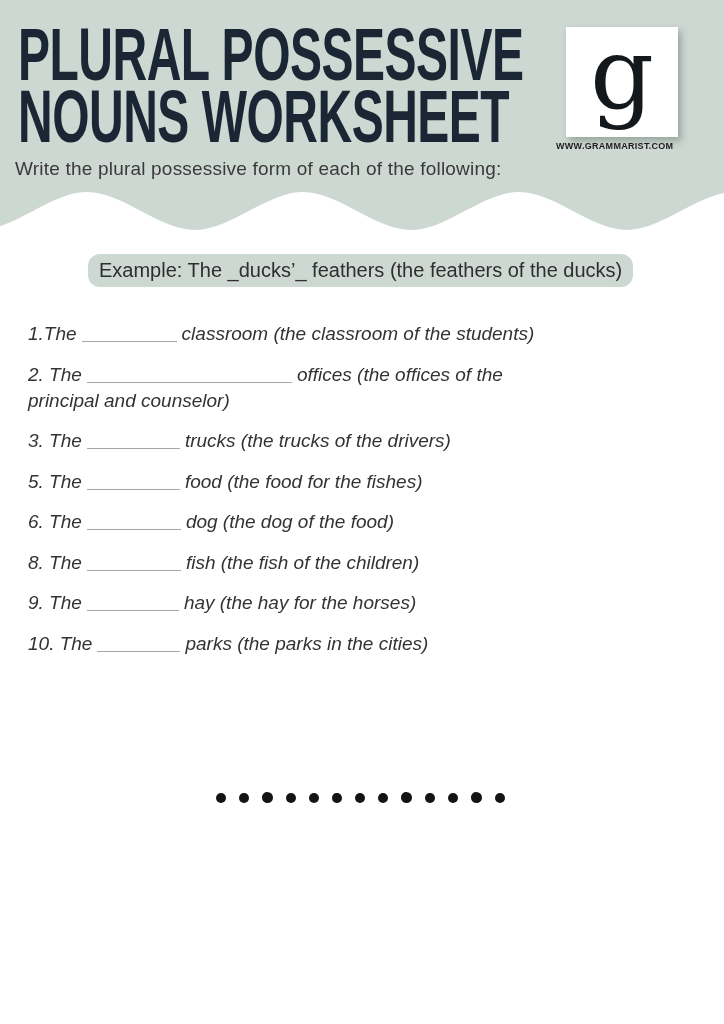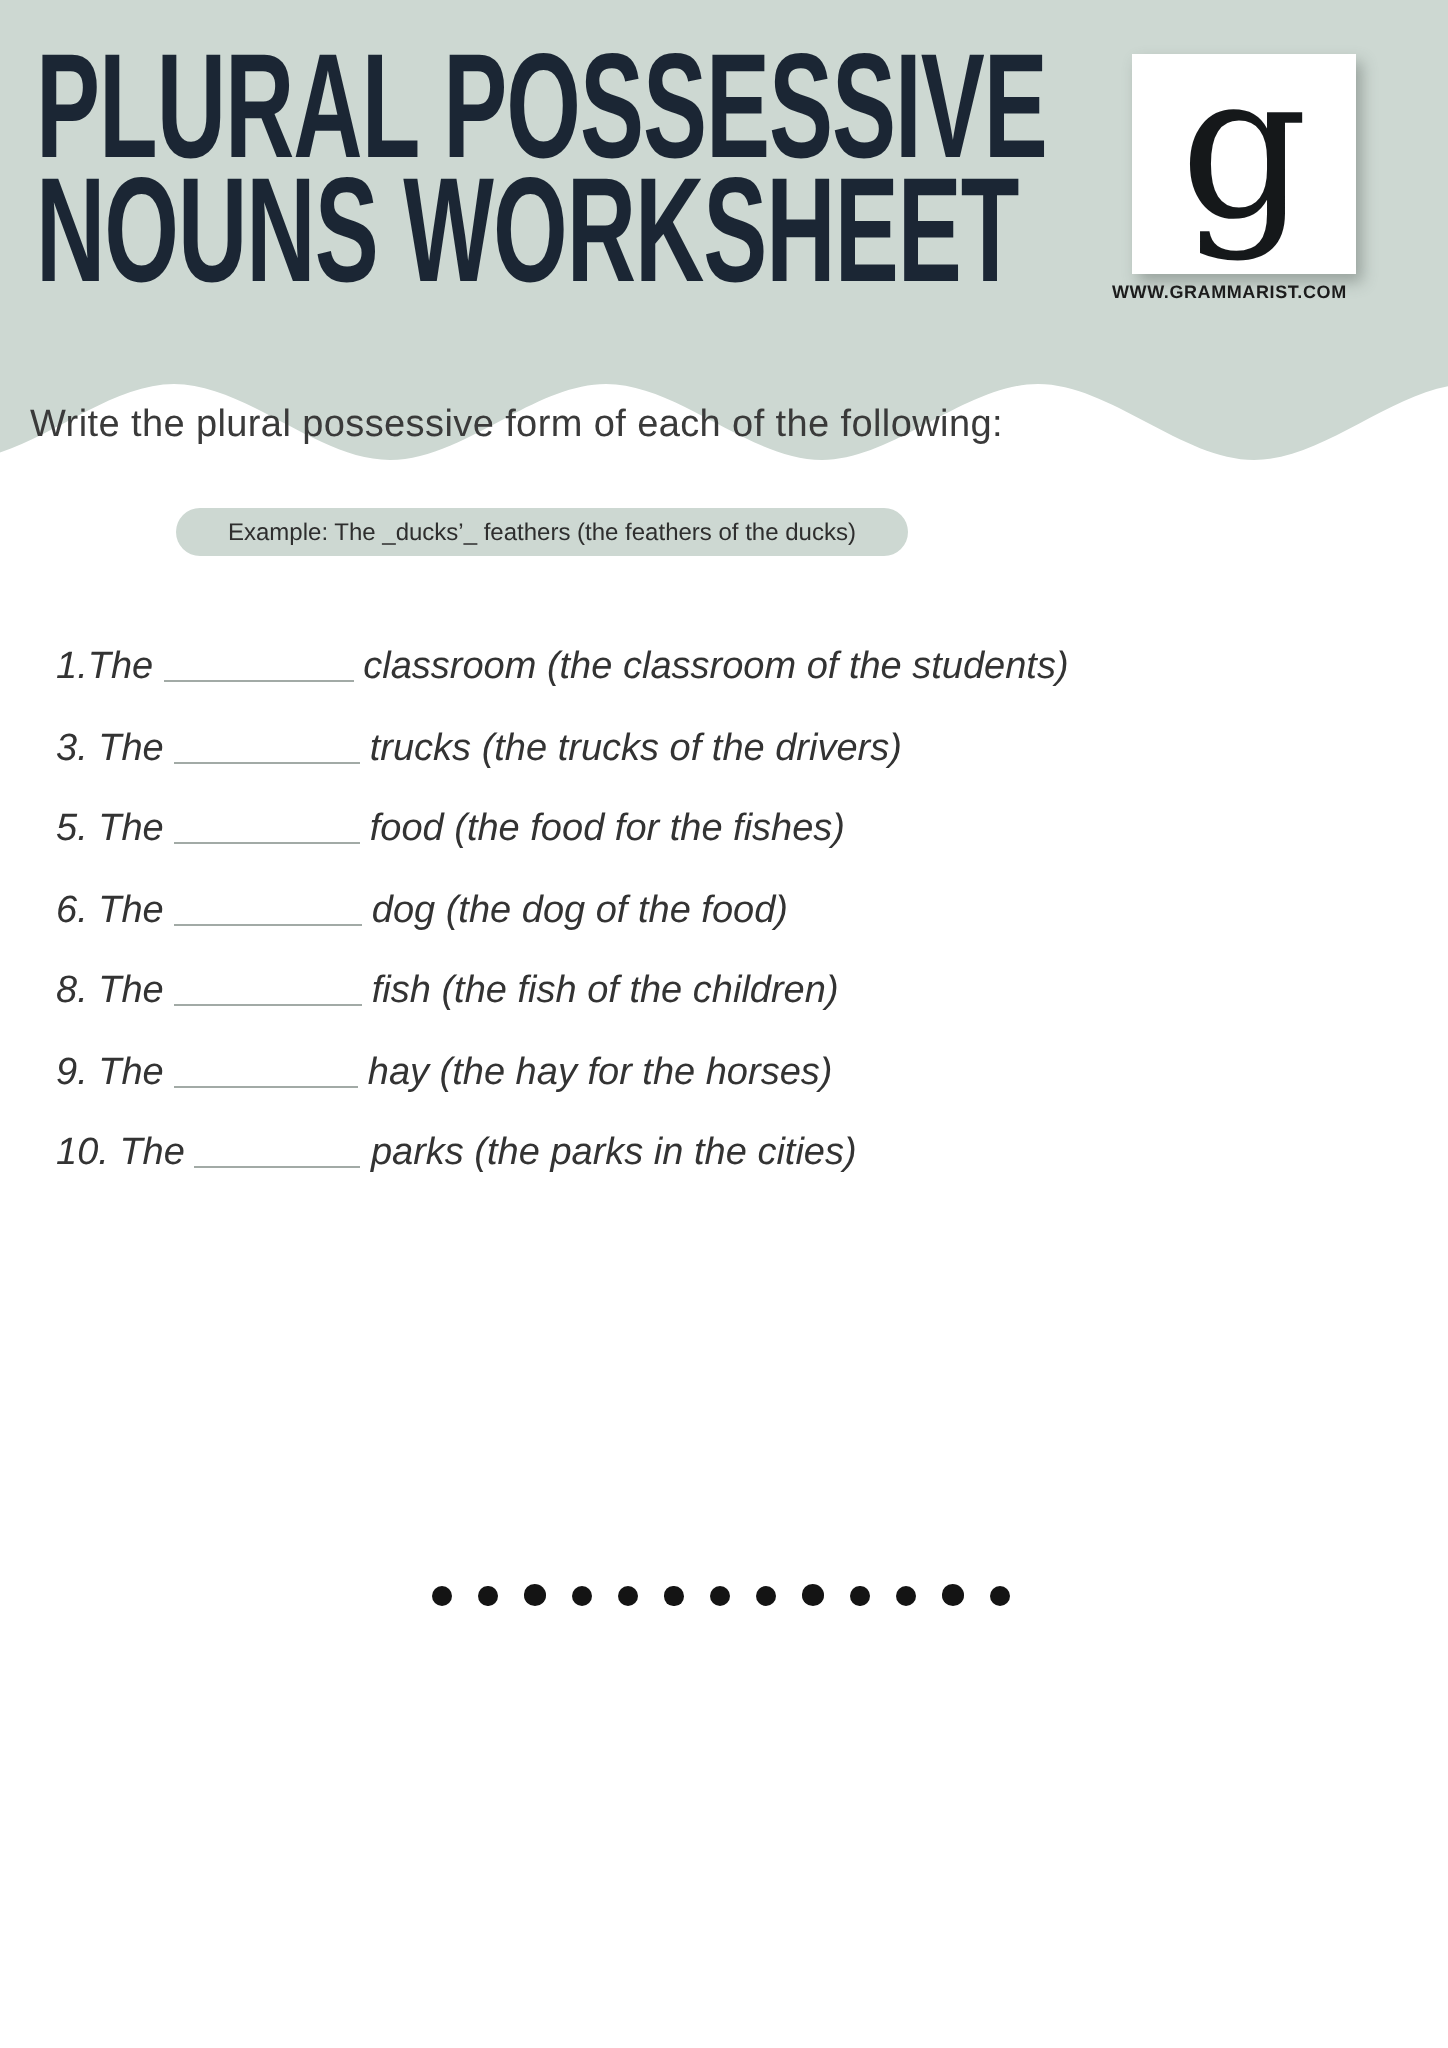--- a/index.html
+++ b/index.html
@@ -11,35 +11,35 @@
     font-family:"Liberation Sans", sans-serif; color:var(--ink);
   }
   
   .header-bg{position:absolute;left:0;top:0;width:724px;height:190px;background:var(--sage);}
   .wave{position:absolute;left:0;top:190px;width:724px;height:44px;display:block;}
   .title{
     position:absolute;left:18px;top:24px;
     font-weight:bold;font-size:48px;line-height:40px;letter-spacing:-0.5px;
     color:var(--navy);transform:scaleY(1.55);transform-origin:0 0;white-space:nowrap;
   }
-  .subtitle{position:absolute;left:15px;top:158px;font-size:19px;color:#3a3a3a;letter-spacing:0.2px;margin-top:44px;}
+  .subtitle{position:absolute;left:15px;top:158px;font-size:19px;color:#3a3a3a;letter-spacing:0.2px;}
   .logo-box{
     position:absolute;left:566px;top:27px;width:112px;height:110px;background:#ffffff;
     box-shadow:3px 4px 7px rgba(90,100,96,0.45);
     display:flex;align-items:center;justify-content:center;
   }
   .logo-g{font-family:"DejaVu Serif", serif;font-size:100px;line-height:1;color:#15181a;transform:translateY(-8px);}
   .logo-site{
     position:absolute;left:556px;top:141px;width:132px;text-align:left;
     font-size:9px;font-weight:bold;color:#1c1c1c;letter-spacing:0.3px;white-space:nowrap;
   }
   
   .example{
     position:absolute;left:88px;top:254px;background:var(--sage);border-radius:12px;
-    padding:5px 26px;font-size:12px;color:#2e2e2e;white-space:nowrap;
+    padding:5px 11px;font-size:20px;color:#2e2e2e;white-space:nowrap;
   }
   
   .items{position:absolute;left:28px;top:321px;width:645px;font-size:19px;line-height:26px;color:var(--ink);}
   .item{margin-bottom:14.5px;font-style:italic;}
   .blank{
     display:inline-block;height:13px;border-bottom:1.5px solid var(--blank);
     margin:0 5px 0 5px;transform:translateY(2px);
   }
   .l2{display:block;}
   
@@ -82,20 +82,21 @@
 
   <div class="logo-box">
     <span class="logo-g">g</span>
   </div>
   <div class="logo-site">WWW.GRAMMARIST.COM</div>
 
   <div class="example">Example: The _ducks’_ feathers (the feathers of the ducks)</div>
 
   <div class="items">
       <div class="item"><span class="lead">1.The</span><span class="blank" style="width: 95px;"></span><span class="itx">classroom (the classroom of the students)</span></div>
+      <div class="item"><span class="lead">2. The</span><span class="blank" style="width: 205px;"></span><span class="itx">offices (the offices of the</span><div class="l2">principal and counselor)</div></div>
       <div class="item"><span class="lead">3. The</span><span class="blank" style="width: 93px;"></span><span class="itx">trucks (the trucks of the drivers)</span></div>
       <div class="item"><span class="lead">5. The</span><span class="blank" style="width: 93px;"></span><span class="itx">food (the food for the fishes)</span></div>
       <div class="item"><span class="lead">6. The</span><span class="blank" style="width: 94px;"></span><span class="itx">dog (the dog of the food)</span></div>
       <div class="item"><span class="lead">8. The</span><span class="blank" style="width: 94px;"></span><span class="itx">fish (the fish of the children)</span></div>
       <div class="item"><span class="lead">9. The</span><span class="blank" style="width: 92px;"></span><span class="itx">hay (the hay for the horses)</span></div>
       <div class="item"><span class="lead">10. The</span><span class="blank" style="width: 83px;"></span><span class="itx">parks (the parks in the cities)</span></div>
     </div>
 
   <div class="dots">
       <span class="dot"></span>

